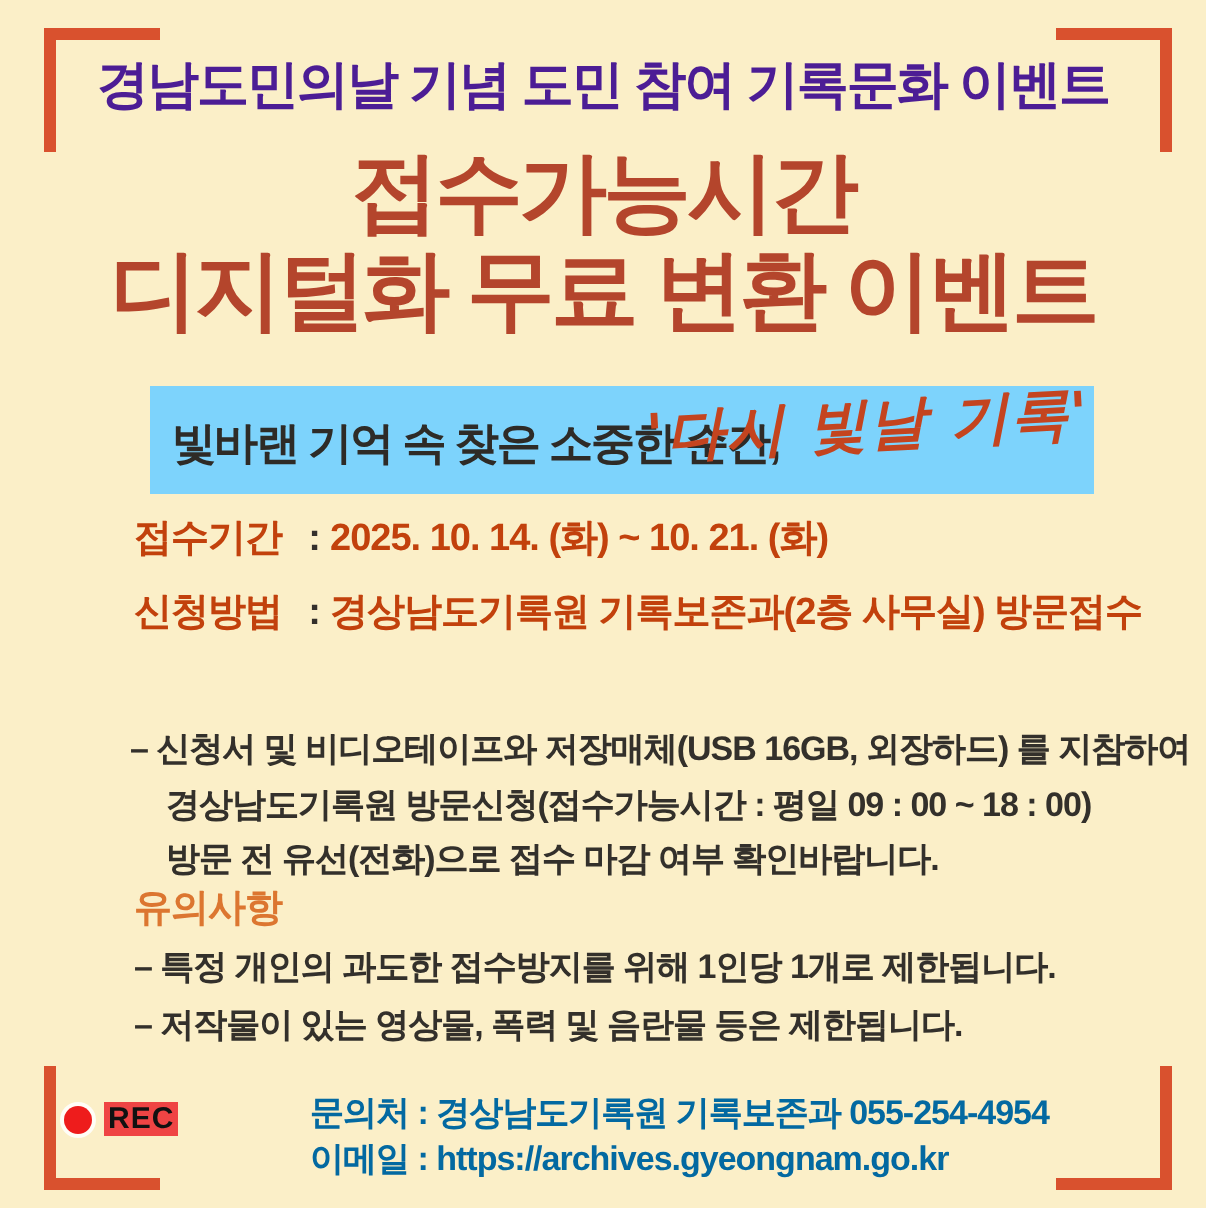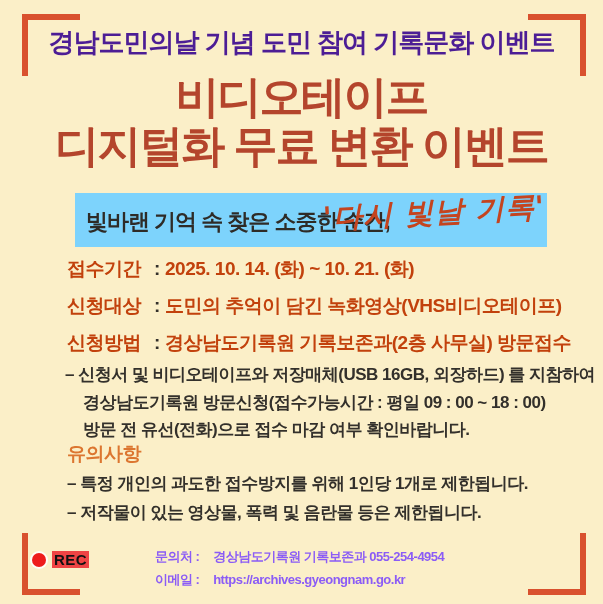--- a/index.html
+++ b/index.html
@@ -58,22 +58,22 @@
     position:absolute;left:67px;top:441px;
     font-size:19px;font-weight:bold;color:#DC7630;letter-spacing:-0.5px;
   }
   .notice-items{
     position:absolute;left:67px;top:469px;width:500px;
     font-size:17px;font-weight:bold;line-height:29px;
     color:#33302B;letter-spacing:-0.5px;white-space:nowrap;
   }
   .contact{
     position:absolute;left:155px;top:545px;
-    font-size:13px;font-weight:bold;line-height:23px;
-    color:#8b5cf6;letter-spacing:-0.5px;white-space:nowrap;
+    font-size:17px;font-weight:bold;line-height:23px;
+    color:#0369a1;letter-spacing:-0.5px;white-space:nowrap;
   }
   .contact .clbl{display:inline-block;min-width:55px;}
   .rec{position:absolute;left:32px;top:551px;display:flex;align-items:center;}
   .rec-dot{
     width:14px;height:14px;border-radius:50%;
     background:#EE1C1C;margin-right:6px;
     box-shadow:0 0 0 2px rgba(255,255,255,0.85);
   }
   .rec-label{
     font-size:15px;font-weight:900;color:#111;
@@ -86,35 +86,32 @@
 <div class="poster">
 
   <div class="bracket tl"></div>
   <div class="bracket tr"></div>
   <div class="bracket bl"></div>
   <div class="bracket br"></div>
 
   <div class="banner">경남도민의날 기념  도민 참여 기록문화 이벤트</div>
 
   <div class="title">
-    <div>비디오테이프</div>
+    <div>접수가능시간</div>
     <div>디지털화 무료 변환 이벤트</div>
   </div>
 
   <div class="tagline">
     <span class="plain">빛바랜 기억 속 찾은 소중한 순간,</span>
     <span class="script">'다시 빛날 기록'</span>
   </div>
 
   <div class="info">
     <div class="info-row">
       <span class="lbl">접수기간</span><span class="sep">:</span><span class="val">2025. 10. 14. (화)  ~  10. 21. (화)</span>
-    </div>
-    <div class="info-row">
-      <span class="lbl">신청대상</span><span class="sep">:</span><span class="val">도민의 추억이 담긴 녹화영상(VHS비디오테이프)</span>
     </div>
     <div class="info-row">
       <span class="lbl">신청방법</span><span class="sep">:</span><span class="val">경상남도기록원  기록보존과(2층 사무실) 방문접수</span>
     </div>
   </div>
 
   <div class="method">
     <div>– 신청서 및  비디오테이프와 저장매체(USB 16GB, 외장하드) 를 지참하여</div>
     <div class="cont">경상남도기록원 방문신청(접수가능시간 : 평일 09 : 00 ~ 18 : 00)</div>
     <div class="cont">방문 전 유선(전화)으로 접수 마감 여부 확인바랍니다.</div>

